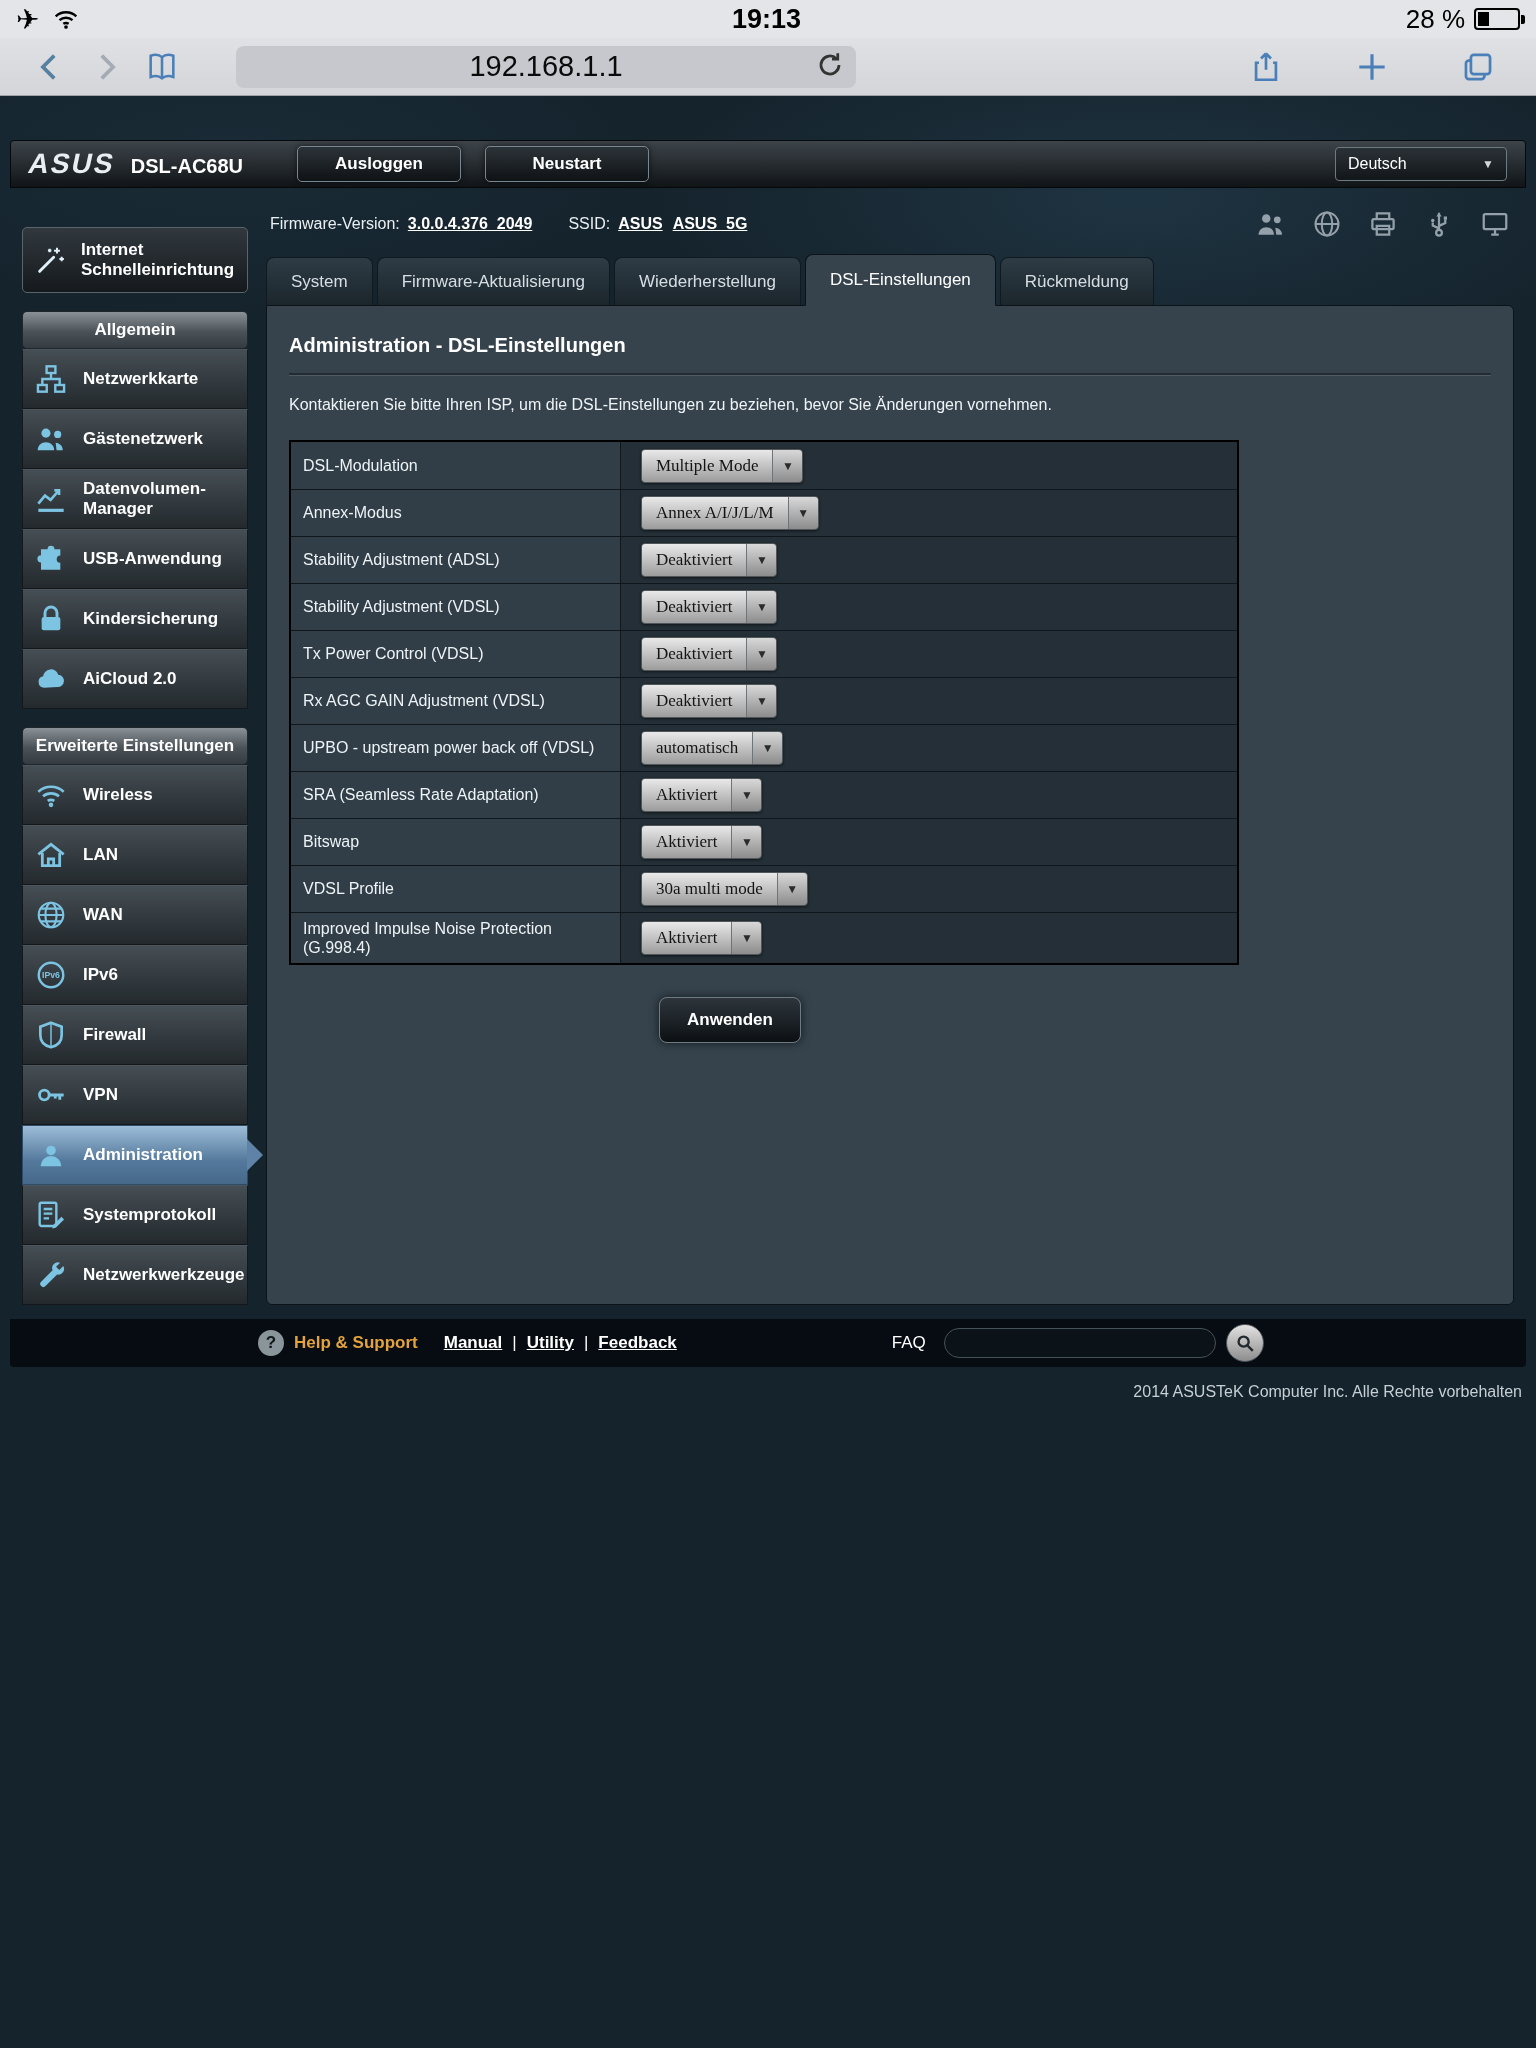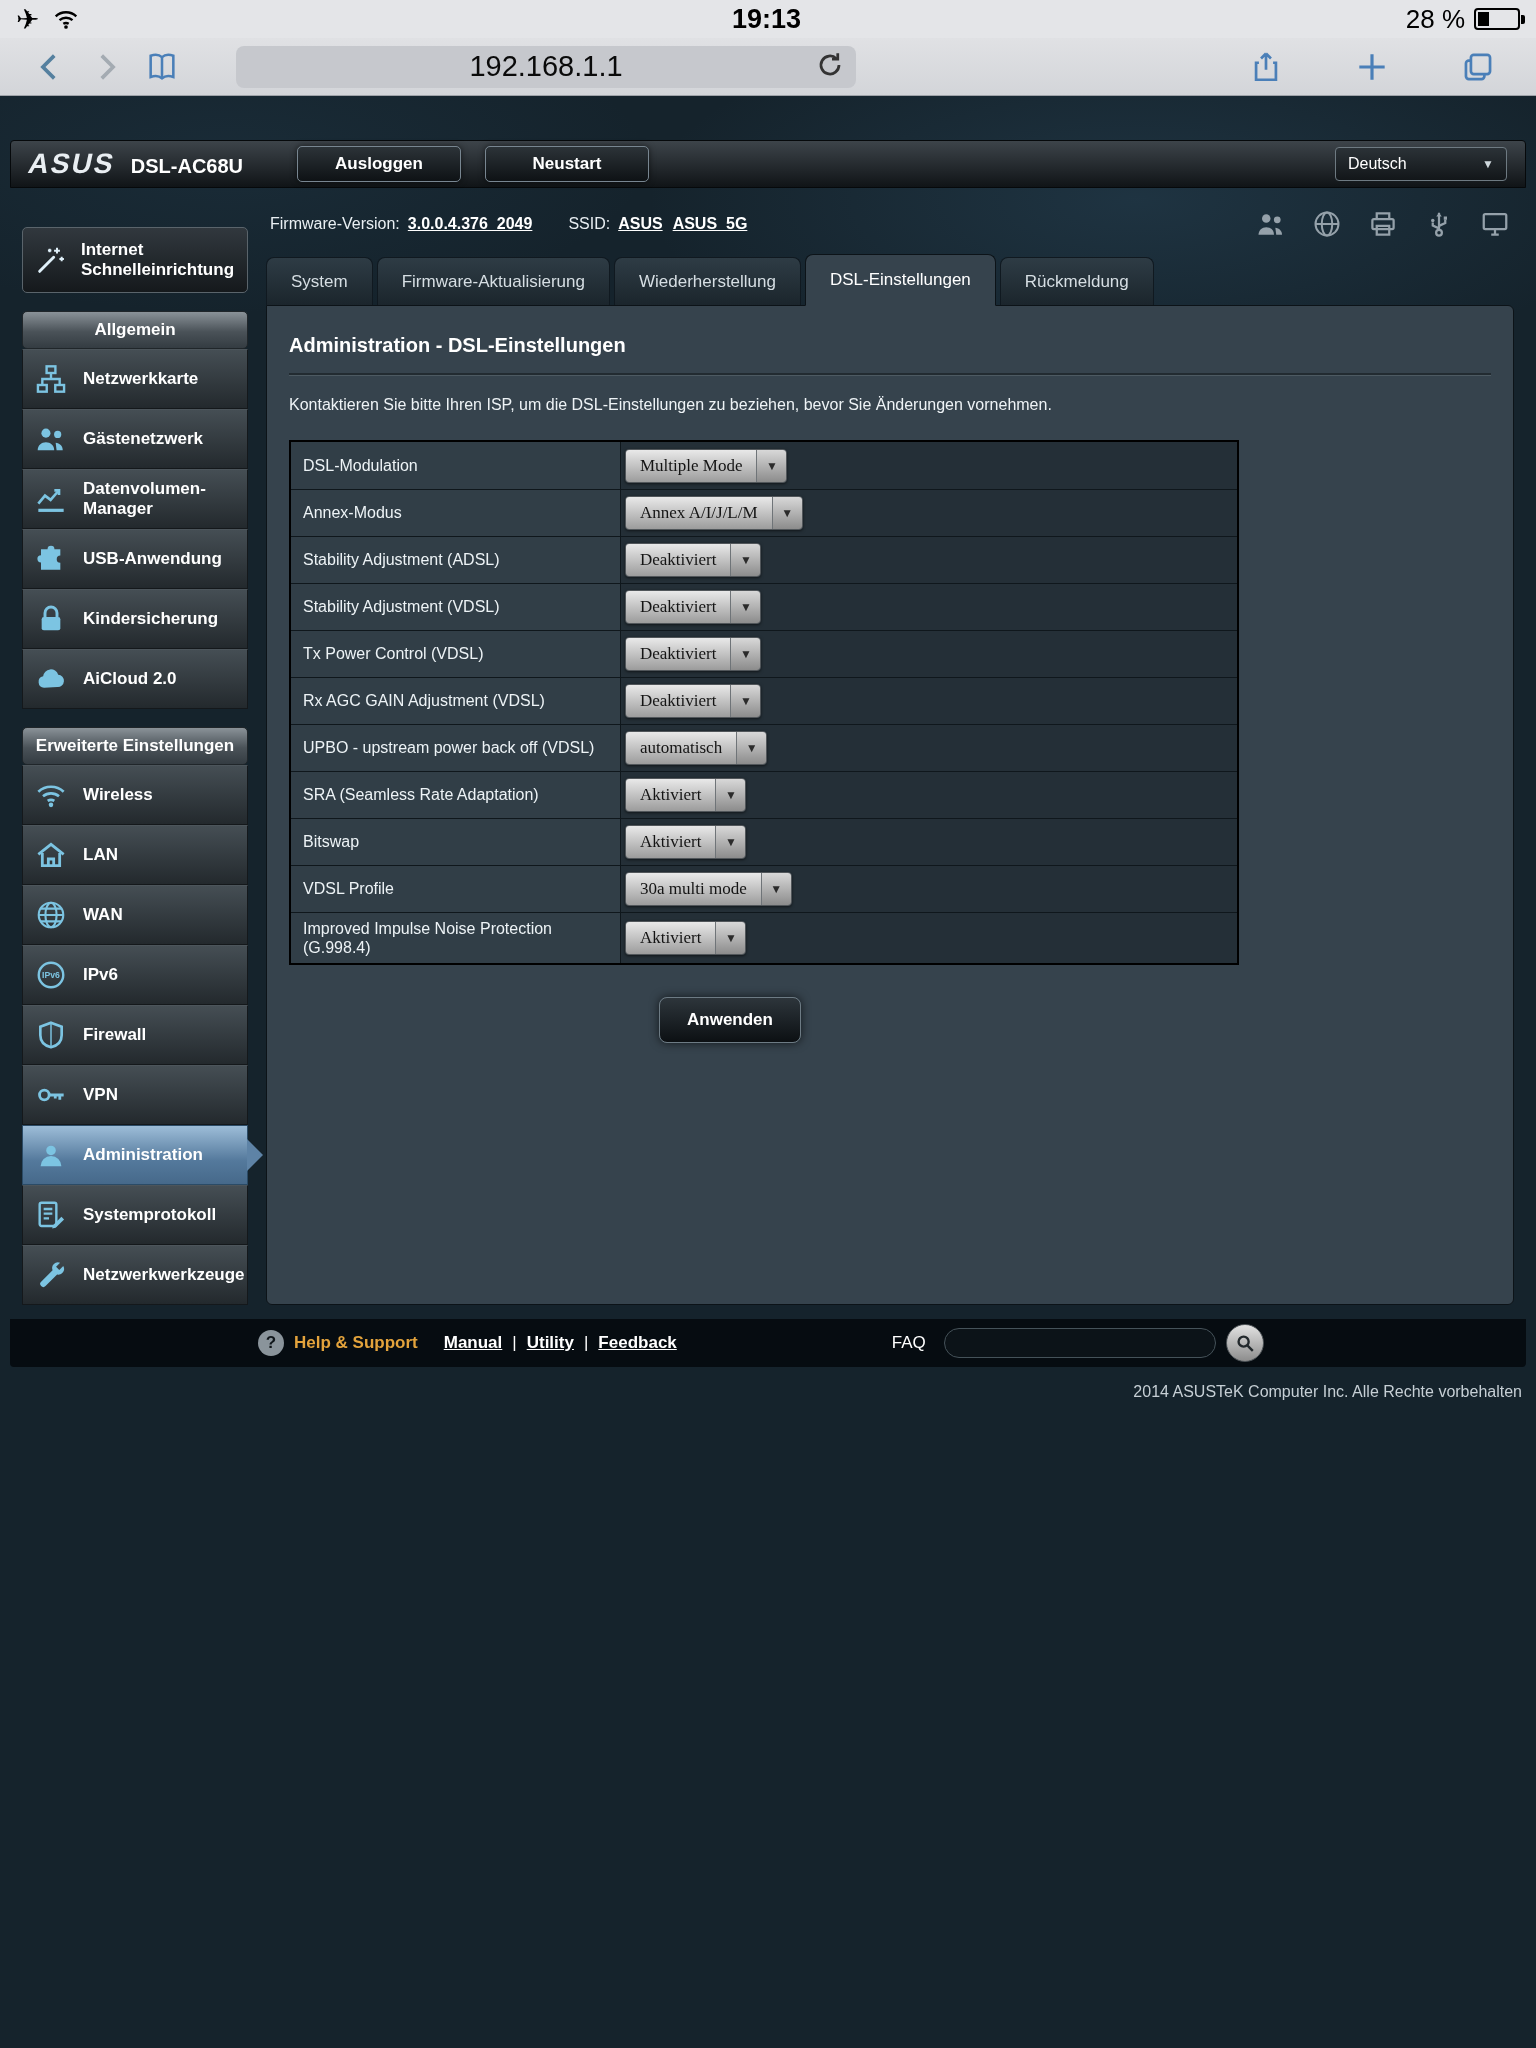--- a/index.html
+++ b/index.html
@@ -97,21 +97,21 @@
              padding:28px 22px; min-height:1000px; }
   .c-title { font-size:20px; font-weight:700; color:#fff; }
   .rule { height:3px; background:#222b31; border-bottom:1px solid #4d5a62; margin:16px 0 20px; }
   .desc { font-size:16px; color:#eef3f6; margin-bottom:26px; }
 
   .settings-table { width:950px; border:2px solid #000000; }
   .trow { display:flex; border-top:1px solid #0f171c; min-height:47px; }
   .trow:first-of-type { border-top:none; }
   .tlabel { width:330px; padding:6px 12px; font-size:16px; color:#edf3f6; background:#313e47;
             display:flex; align-items:center; border-right:1px solid #0f171c; line-height:1.2; }
-  .tvalue { flex:1; background:#242f37; display:flex; align-items:center; padding:5px 4px; }
+  .tvalue { flex:1; background:#242f37; display:flex; align-items:center; padding:5px 20px; }
   .select { display:inline-flex; height:34px; border:1px solid #51565a; border-radius:4px; overflow:hidden;
             box-shadow:0 1px 3px rgba(0,0,0,.55); cursor:pointer; }
   .sel-text { background:linear-gradient(#e9e9e9,#9c9c9c); padding:0 14px; display:flex; align-items:center;
               font-family:"Liberation Serif", serif; font-size:17px; color:#141414; white-space:nowrap; }
   .sel-arrow { width:30px; background:linear-gradient(#d8d8d8,#8c8c8c); border-left:1px solid #6f7478;
                display:flex; align-items:center; justify-content:center; font-size:12px; color:#2b2b2b; }
 
   .apply-wrap { width:882px; display:flex; justify-content:center; margin-top:32px; }
   .apply { min-width:142px; height:46px; border-radius:8px; cursor:pointer;
            background:linear-gradient(#2d353b,#0c1013); border:1px solid #6d7b84; color:#fff;

